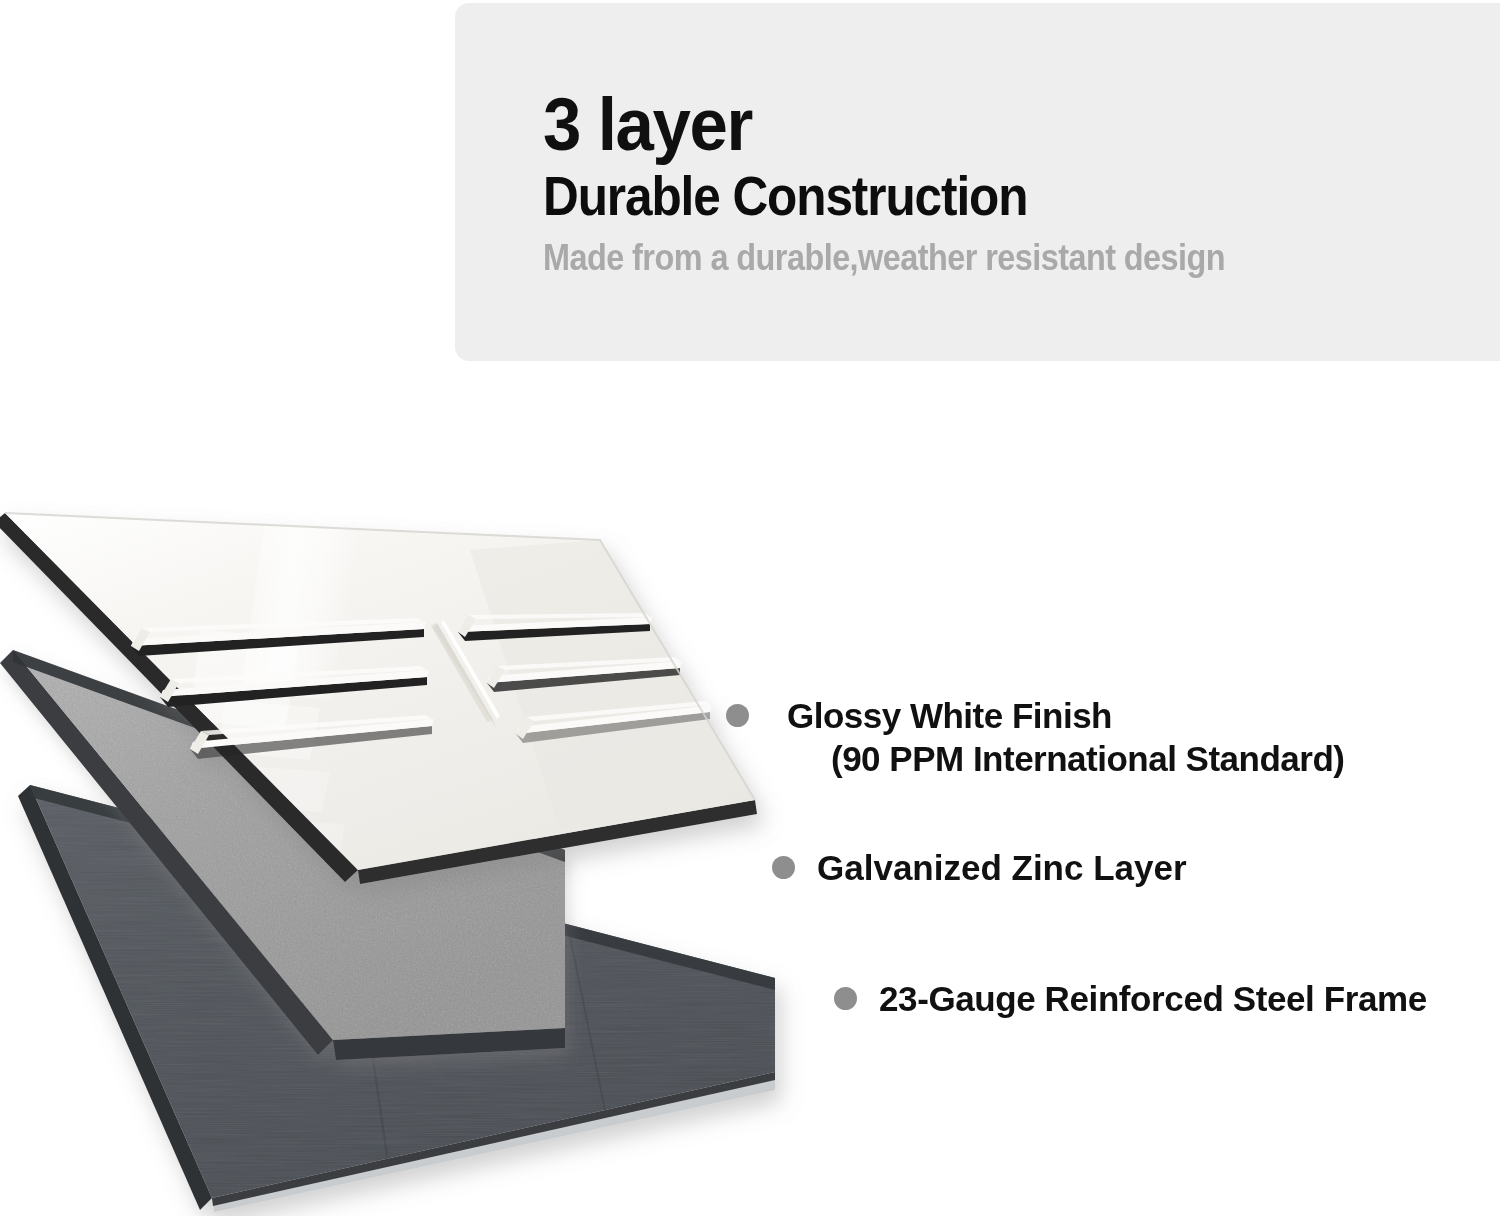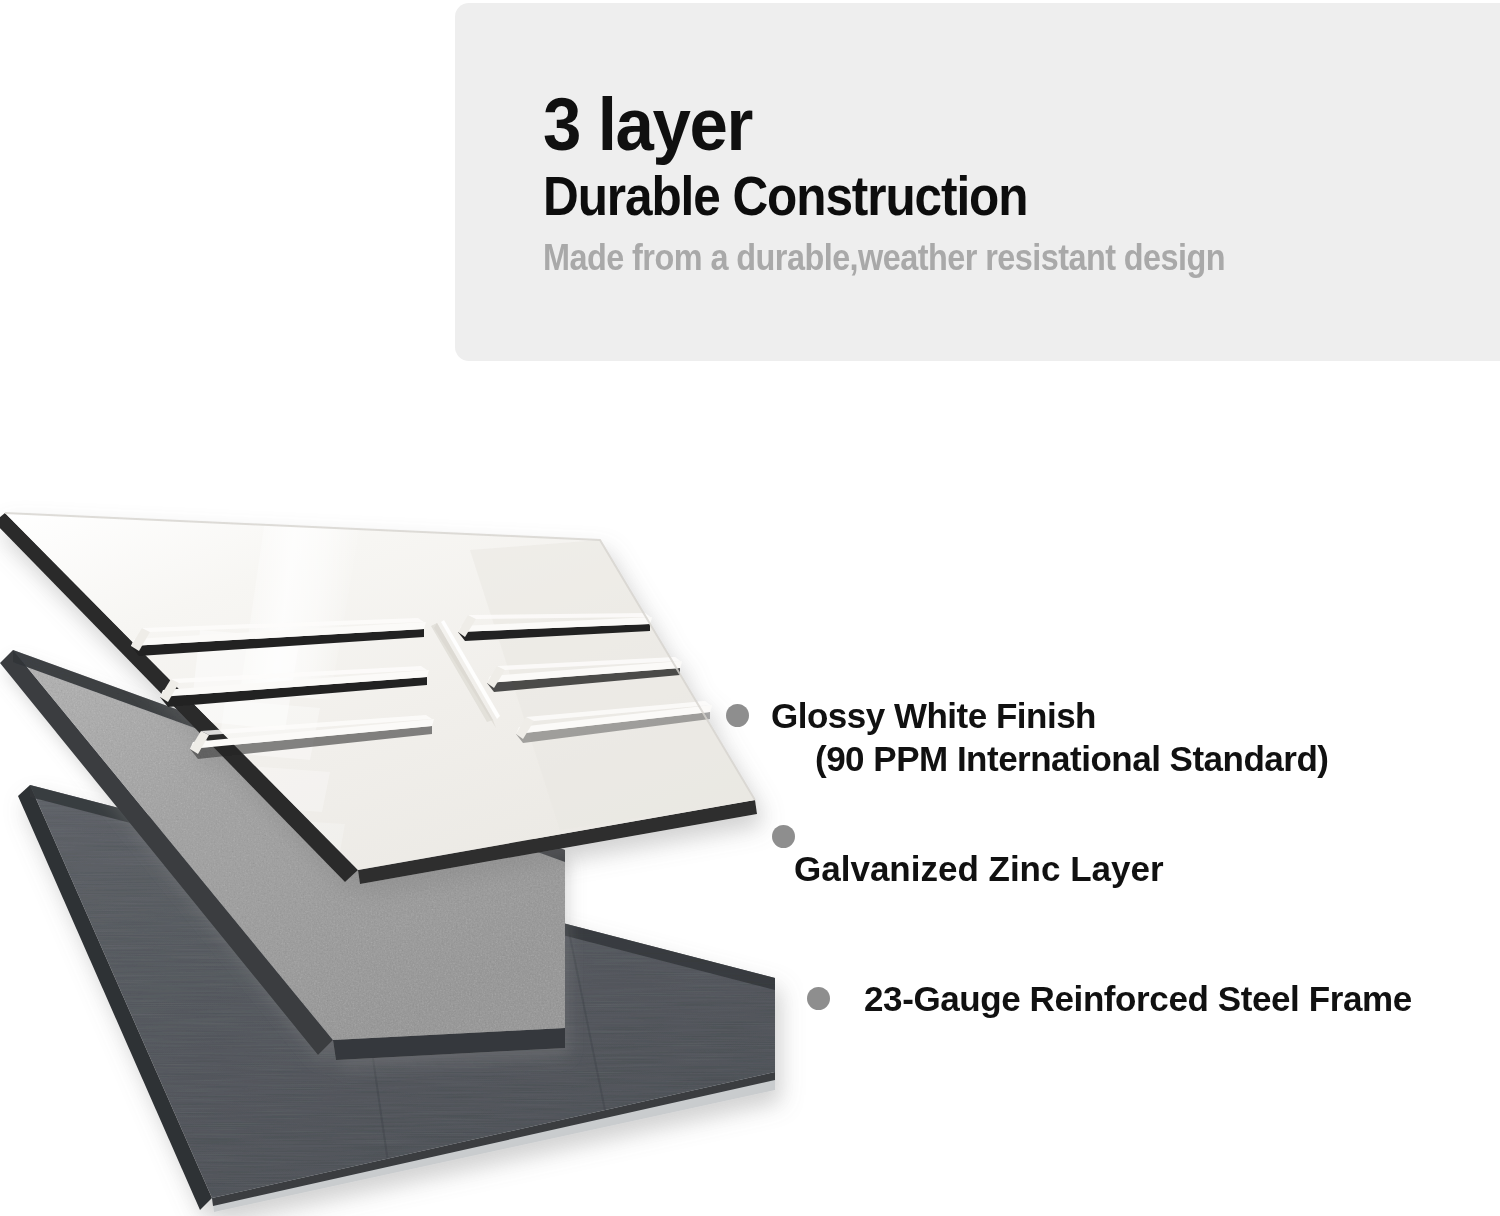--- a/index.html
+++ b/index.html
@@ -95,23 +95,23 @@
     margin-left: 22px;
     font-size: 35px;
     line-height: 1.22;
     font-weight: 700;
     color: #111111;
     letter-spacing: -0.5px;
     white-space: nowrap;
   }
   .feature-text .ln2 { display: block; margin-left: 44px; }
 
-  #feature-1 { left: 726px; top: 695px; }
-  #feature-2 { left: 772px; top: 816px; flex-direction: column; }
-  #feature-3 { left: 807px; top: 978px; gap: 12px; }
+  #feature-1 { left: 726px; top: 695px; gap: 16px; }
+  #feature-2 { left: 772px; top: 847px; }
+  #feature-3 { left: 834px; top: 978px; }
   #feature-2 .feature-text { letter-spacing: 0px; }
   #feature-3 .feature-text { letter-spacing: -0.4px; }
 </style>
 </head>
 <body>
 
 <div id="header-panel">
   <div id="title-block">
     <div class="title-main">3 layer</div>
     <div class="title-sub">Durable Construction</div>

